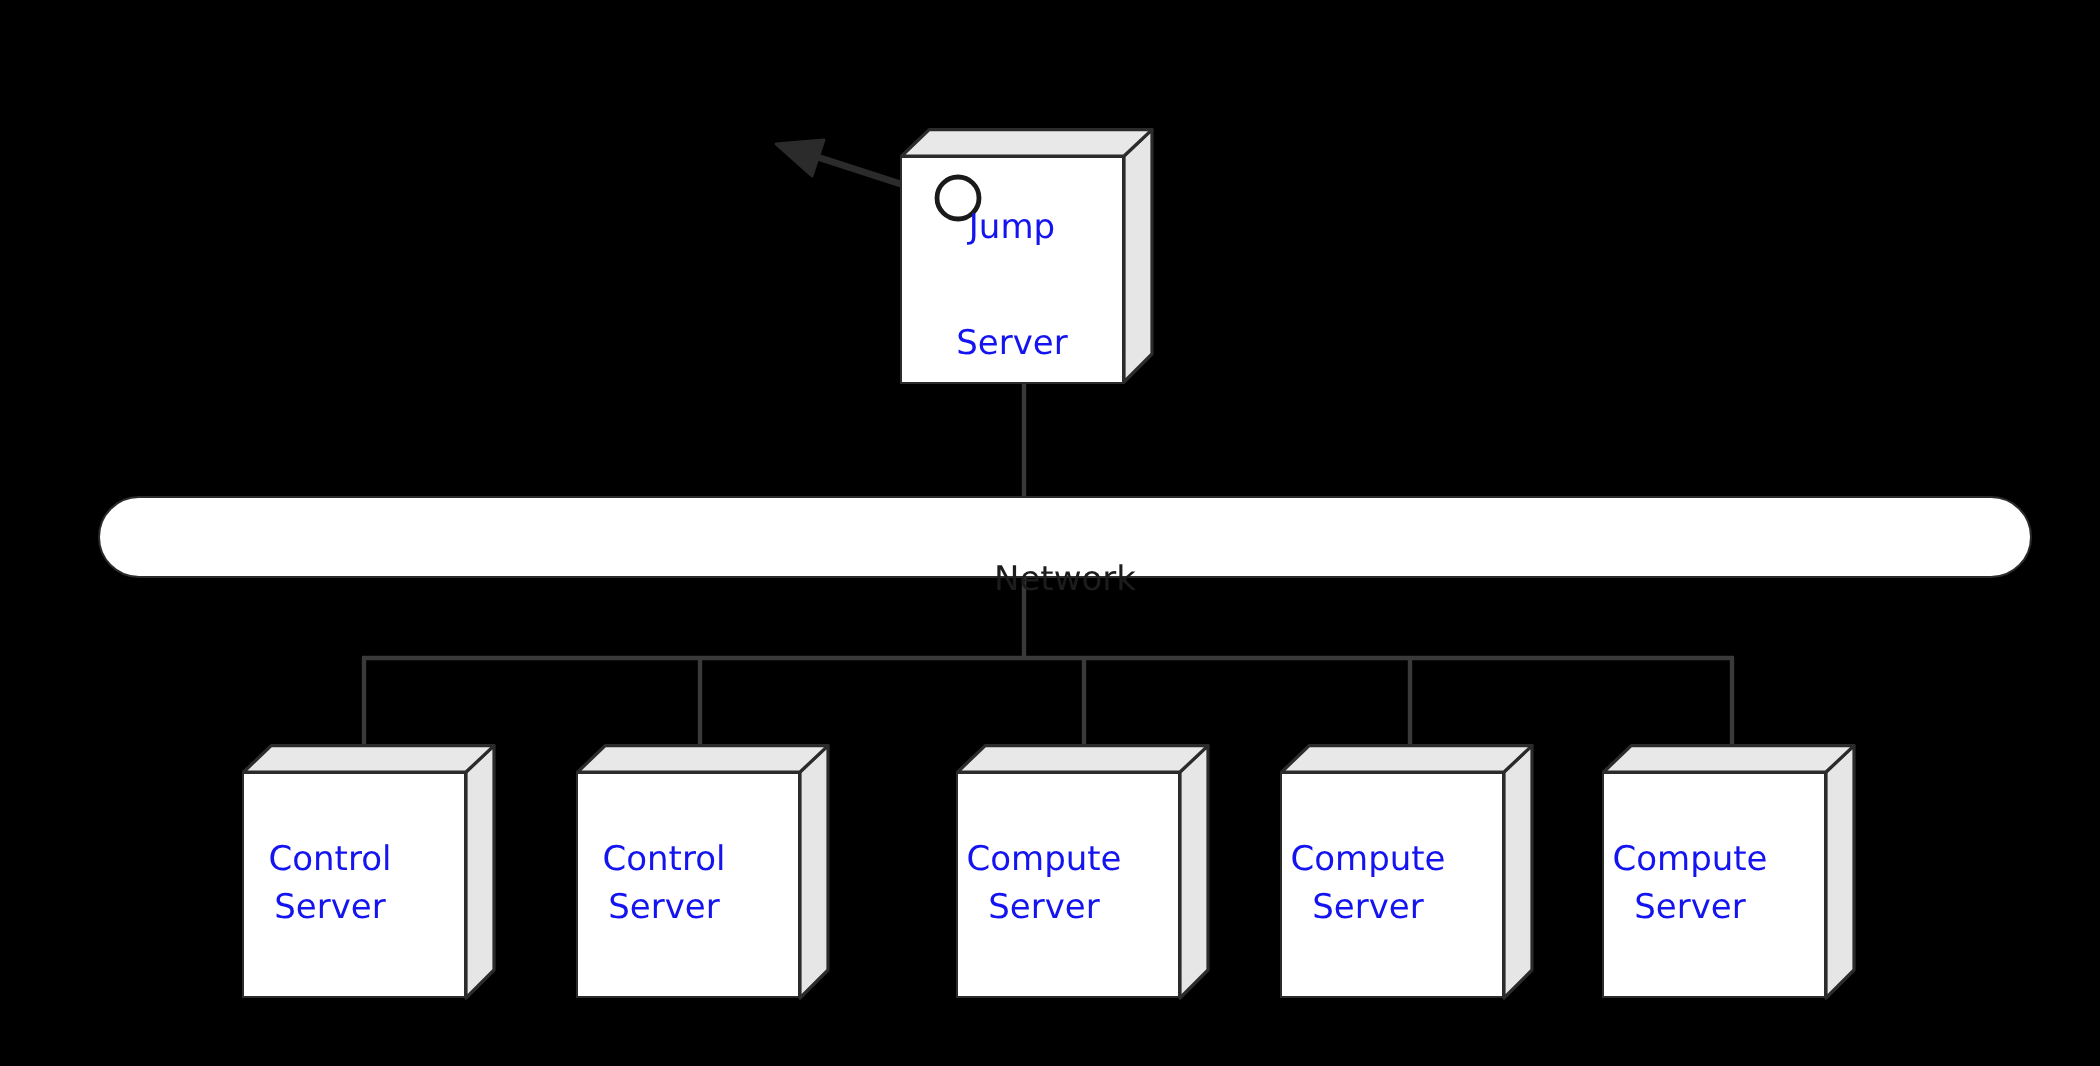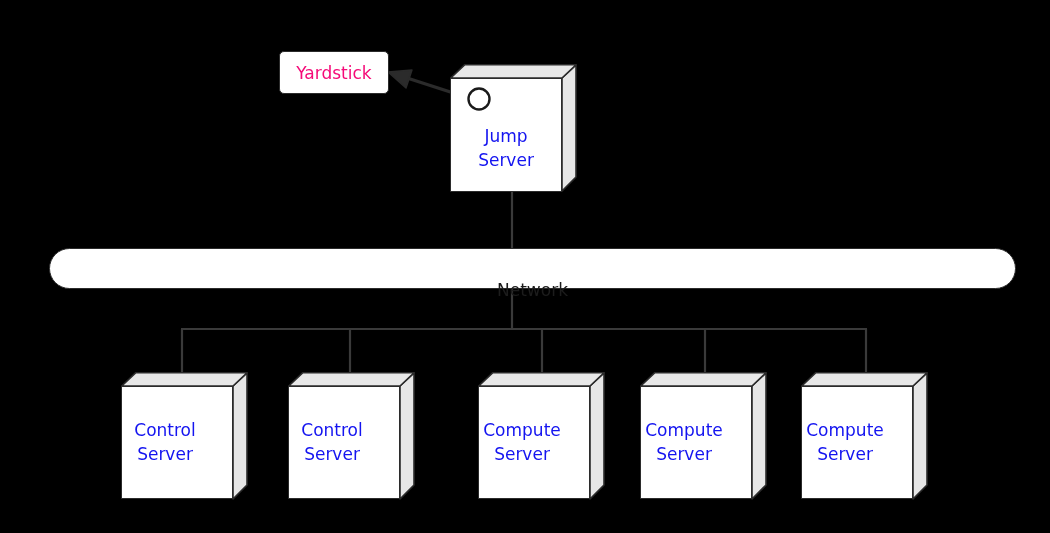--- a/index.html
+++ b/index.html
@@ -61,22 +61,23 @@
   }
   
   .server-box.jump .face-front {
     width: 112px;
     height: 114px;
   }
   .server-box.jump .server-label {
     width: 112px;
     height: 114px;
     justify-content: flex-end;
-    padding-bottom: 20px;
-    box-sizing: border-box;
+    padding-bottom: 8px;
+    box-sizing: border-box;
+    gap: 34px;
   }
   
   #network-bar {
     position: absolute;
     left: 49px;
     top: 248px;
     width: 967px;
     height: 41px;
     background: #ffffff;
     border: 1.6px solid #2b2b2b;
@@ -127,23 +128,20 @@
     <line x1="182" y1="329" x2="182" y2="374" stroke="#3a3a3a" stroke-width="2.2"></line>
     <line x1="350" y1="329" x2="350" y2="374" stroke="#3a3a3a" stroke-width="2.2"></line>
     <line x1="542" y1="329" x2="542" y2="374" stroke="#3a3a3a" stroke-width="2.2"></line>
     <line x1="705" y1="329" x2="705" y2="374" stroke="#3a3a3a" stroke-width="2.2"></line>
     <line x1="866" y1="329" x2="866" y2="374" stroke="#3a3a3a" stroke-width="2.2"></line>
 
     <line x1="472" y1="99" x2="404" y2="77" stroke="#2b2b2b" stroke-width="3.4"></line>
     <polygon points="388,72 412,70 406,88" fill="#2b2b2b" stroke="#2b2b2b" stroke-width="1.4" stroke-linejoin="round"></polygon>
   </svg>
 
-  <div id="yardstick-box">
-    <span class="ys-text">Yardstick</span>
-  </div>
 
   <div class="server-box jump" style="left:450px; top:64px;">
     <svg class="face-right" viewBox="0 0 127 128" xmlns="http://www.w3.org/2000/svg">
       <polygon points="112,14 126,0.8 126,113 112,127" fill="#e6e6e6" stroke="#2b2b2b" stroke-width="1.6" stroke-linejoin="round"></polygon>
       <polygon points="0.8,14 14.6,0.8 126,0.8 112,14" fill="#e8e8e8" stroke="#2b2b2b" stroke-width="1.6" stroke-linejoin="round"></polygon>
     </svg>
     <div class="face-front"></div>
     <svg style="position:absolute; left:16px; top:22px; width:26px; height:26px;" viewBox="0 0 26 26" xmlns="http://www.w3.org/2000/svg">
       <circle cx="13" cy="13" r="10.5" fill="#ffffff" stroke="#1a1a1a" stroke-width="2.4"></circle>
     </svg>

